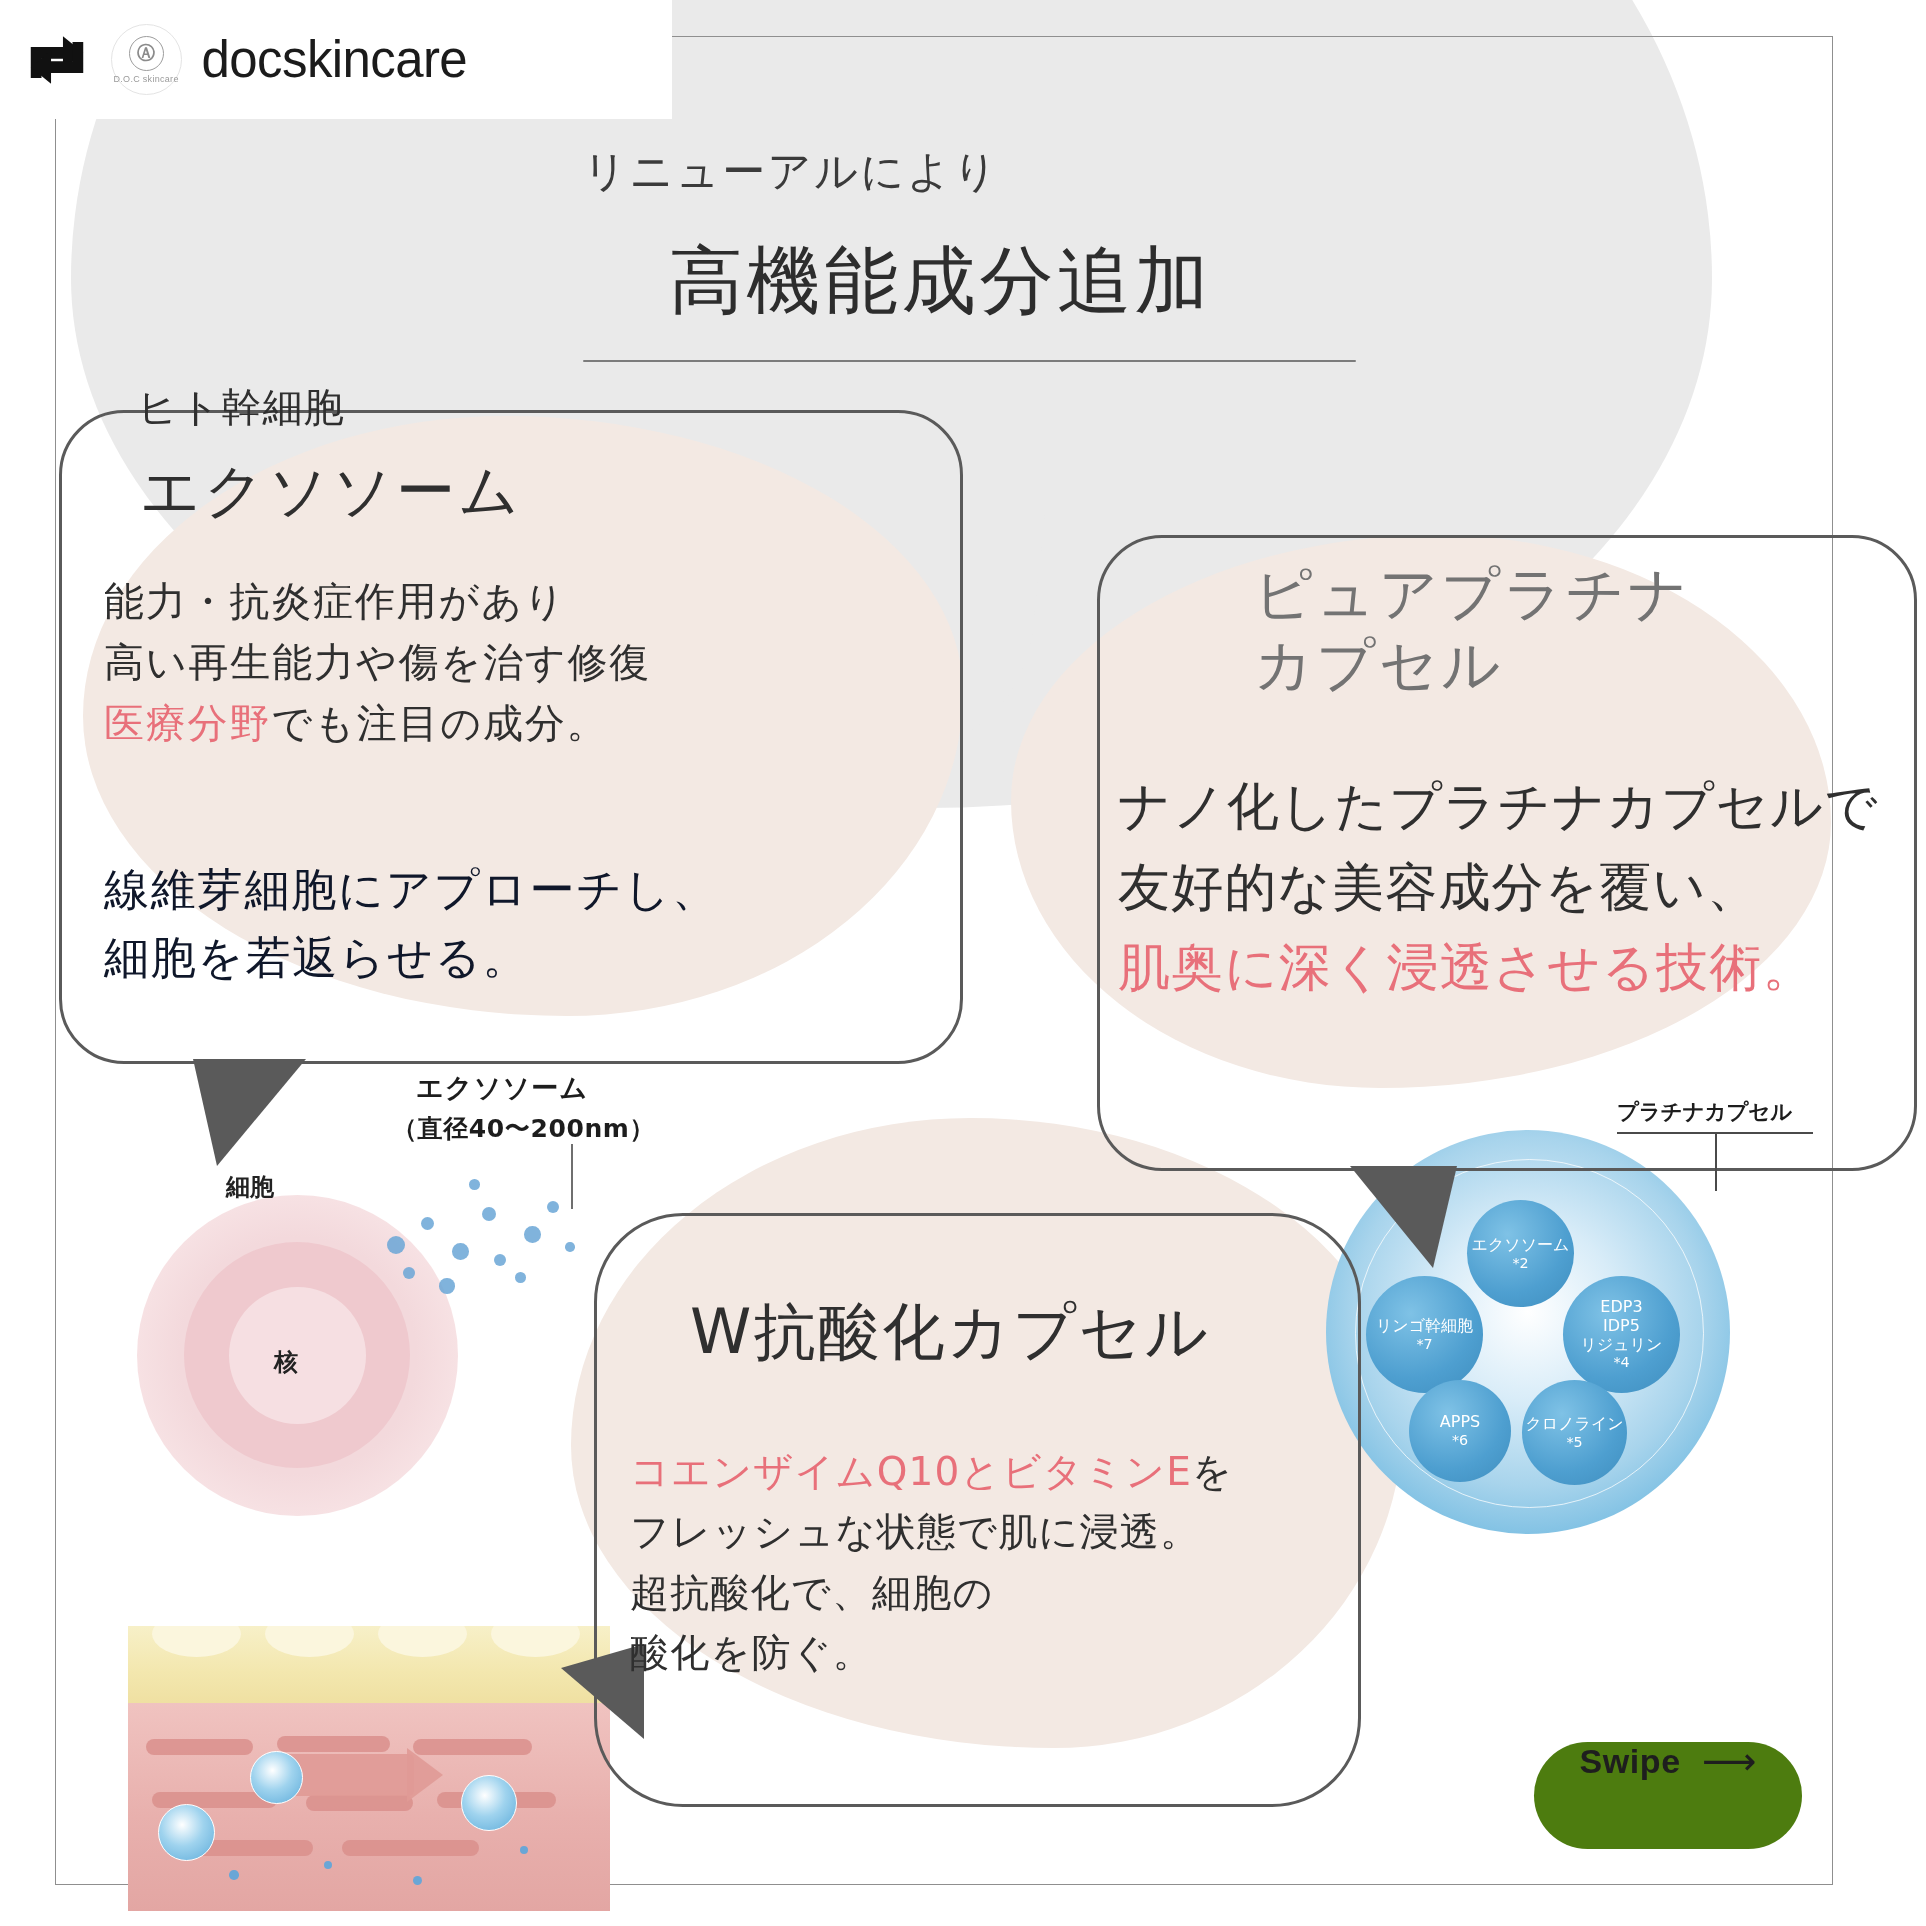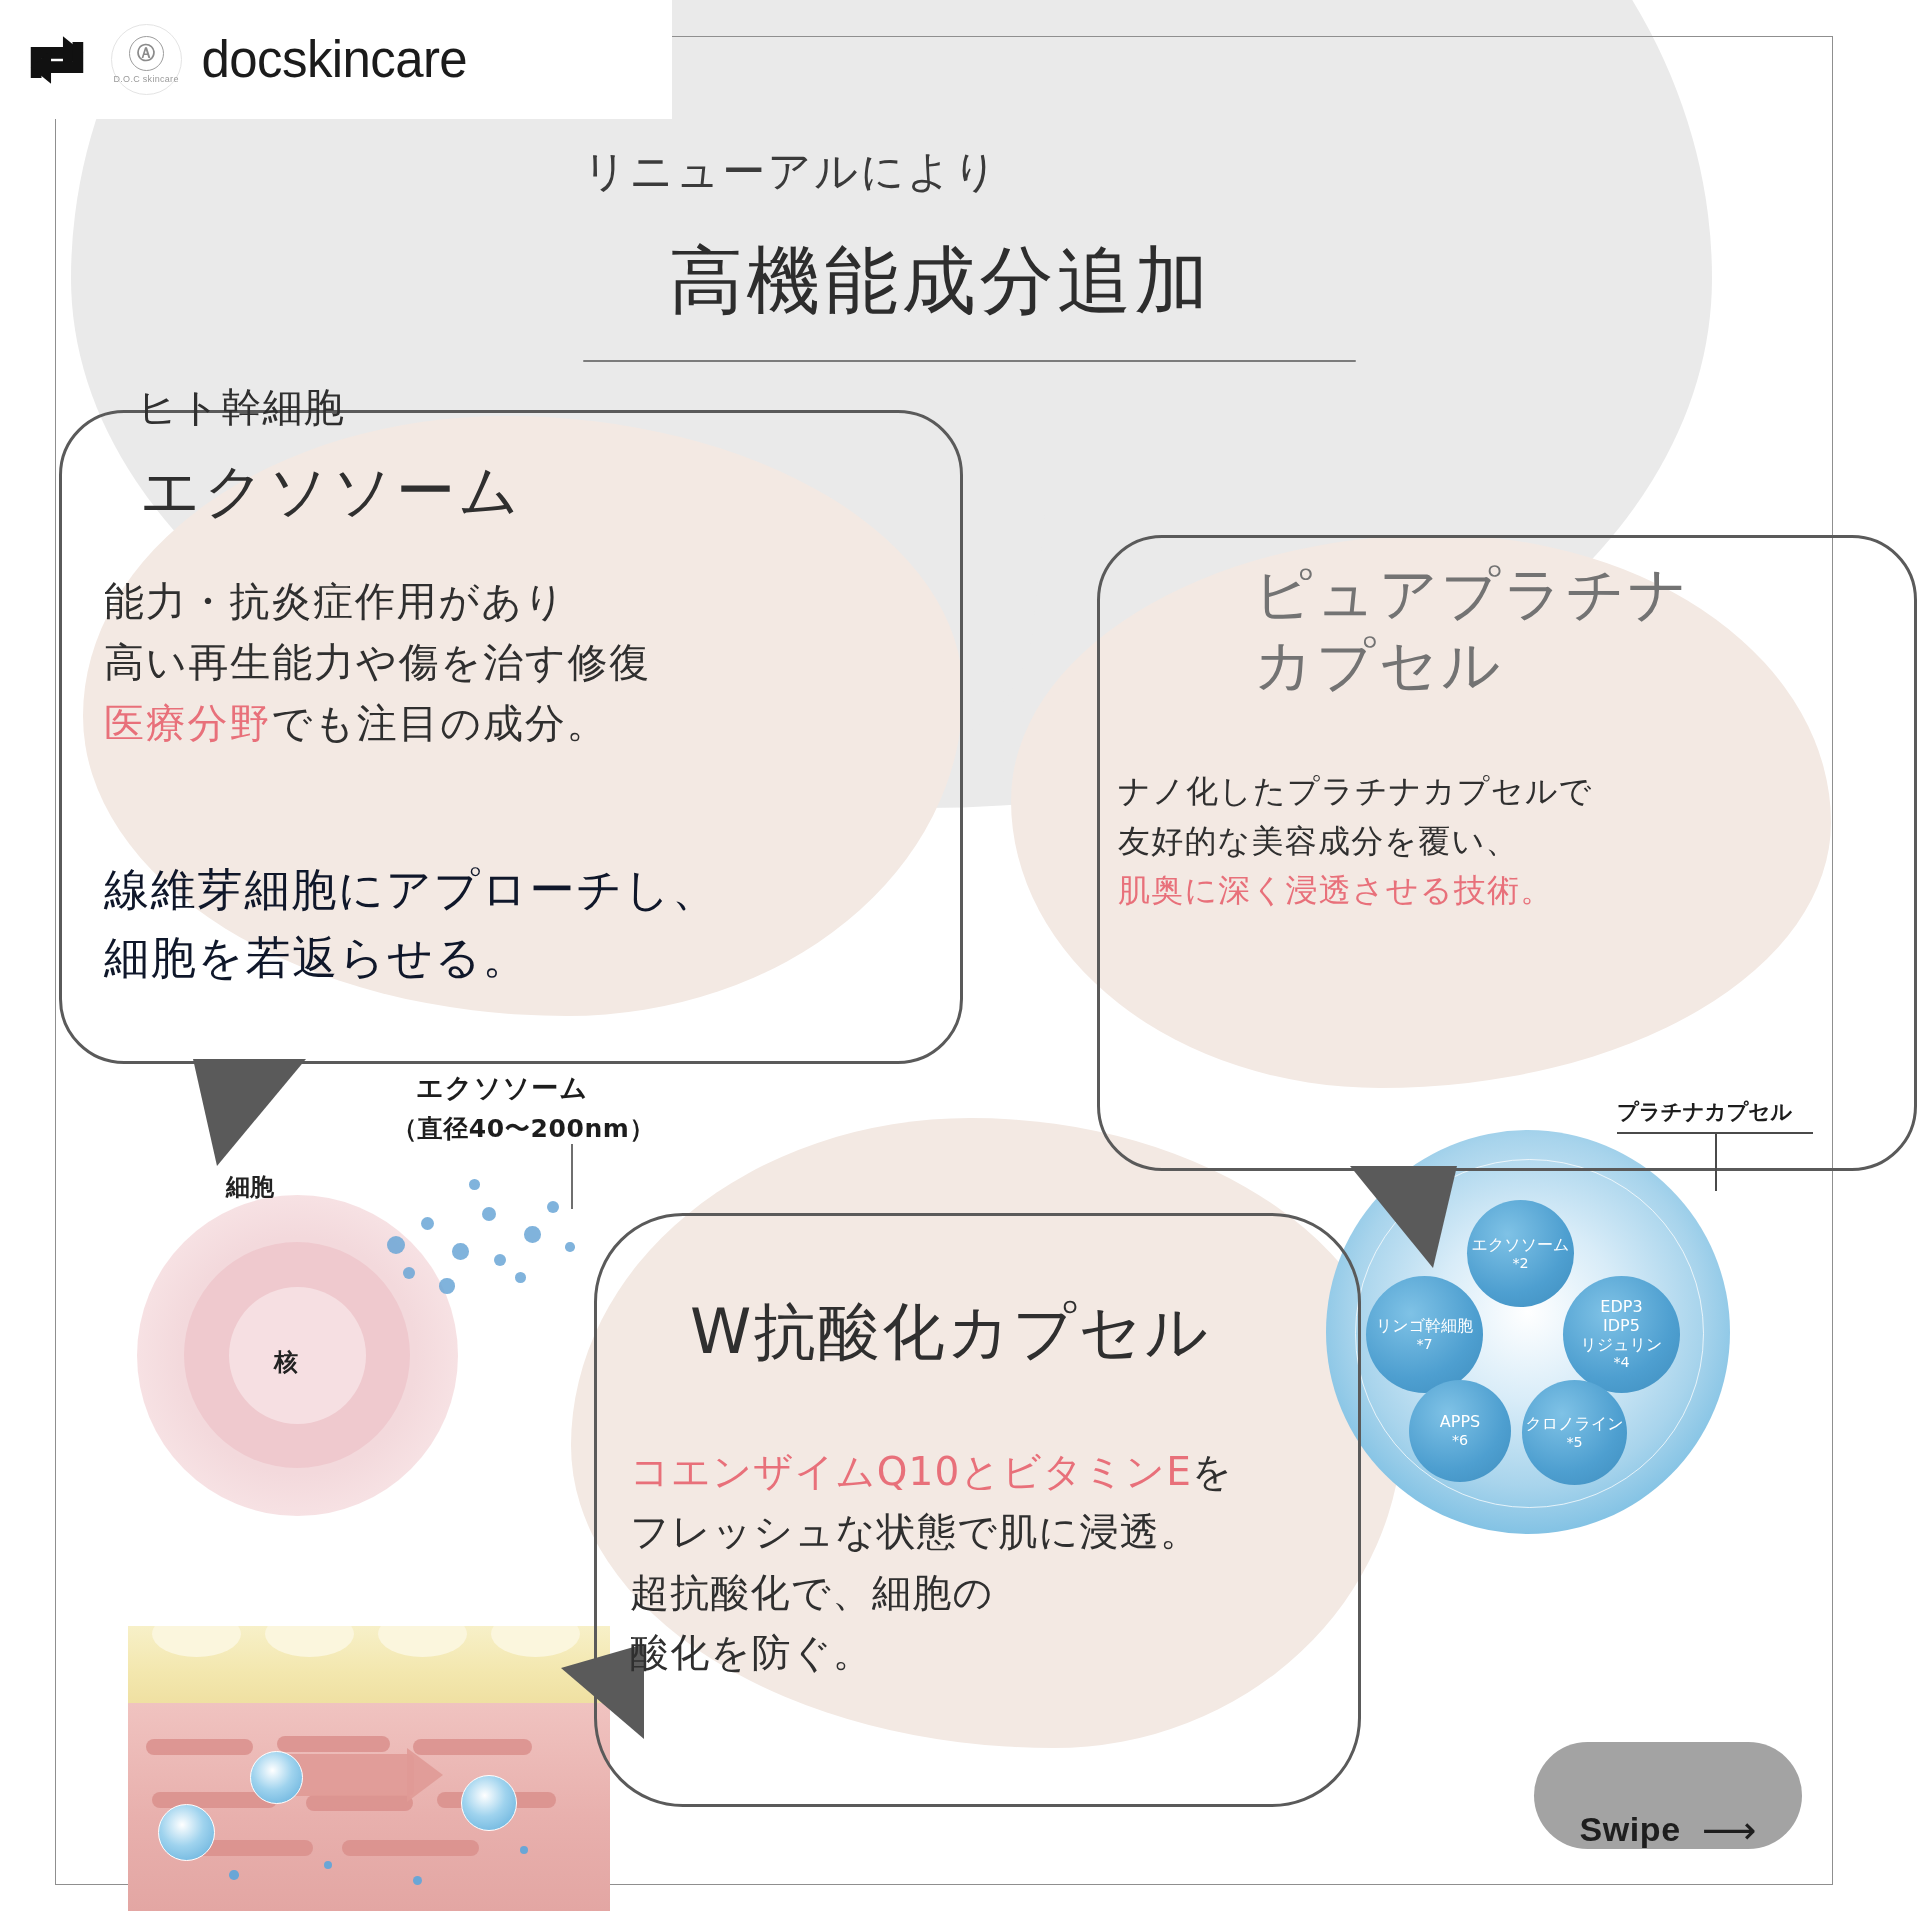--- a/index.html
+++ b/index.html
@@ -160,21 +160,21 @@
     left:1011px;top:535px;width:820px;height:553px;
     border-radius:52% 48% 55% 45% / 48% 52% 48% 52%;
   }
   .ttl-platinum{
     position:absolute;left:1254px;top:559px;width:642px;
     font-size:58px;line-height:1.22;color:#737373;letter-spacing:3px;z-index:8;
     font-family:"DejaVu Sans","Liberation Sans",sans-serif;
   }
   .body-platinum{
     position:absolute;left:1118px;top:767px;width:773px;
-    font-size:32px;line-height:1.55;color:#2f2f2f;letter-spacing:1.2px;z-index:8;
+    font-size:52px;line-height:1.55;color:#2f2f2f;letter-spacing:1.2px;z-index:8;
     font-family:Liberation Serif, serif;
   }
 
   
   #bubble-antiox{
     left:594px;top:1213px;width:767px;height:594px;
     border-radius:89px 89px 89px 89px;
   }
   #bubble-antiox .tail{
     position:absolute;left:-36px;bottom:65px;width:0;height:0;
@@ -273,22 +273,22 @@
   .blue-cell{
     position:absolute;border-radius:50%;
     background:radial-gradient(circle at 42% 36%, #ffffff 0%, #9fd3ee 45%, #5cabd9 100%);
     border:1.8px solid #ffffff;
   }
   .blue-dot{position:absolute;border-radius:50%;background:#6aa6d6;}
 
   
   .swipe{
     position:absolute;left:1534px;top:1742px;width:268px;height:107px;
-    background:#a3a3a3;border-radius:54px;
-    display:flex;align-items:flex-end;justify-content:center;gap:21.4px;z-index:12;
+    background:#4d7c0f;border-radius:54px;
+    display:flex;align-items:flex-start;justify-content:center;gap:21.4px;z-index:12;
   }
   .swipe .txt{font-size:34px;color:#1e1e1e;font-weight:bold;letter-spacing:0.6px;
     font-family:"Liberation Sans","DejaVu Sans",sans-serif;}
   .swipe .arr{font-size:38px;color:#1e1e1e;line-height:1;}
 </style>
 </head>
 <body>
 
 <div class="root">
 

